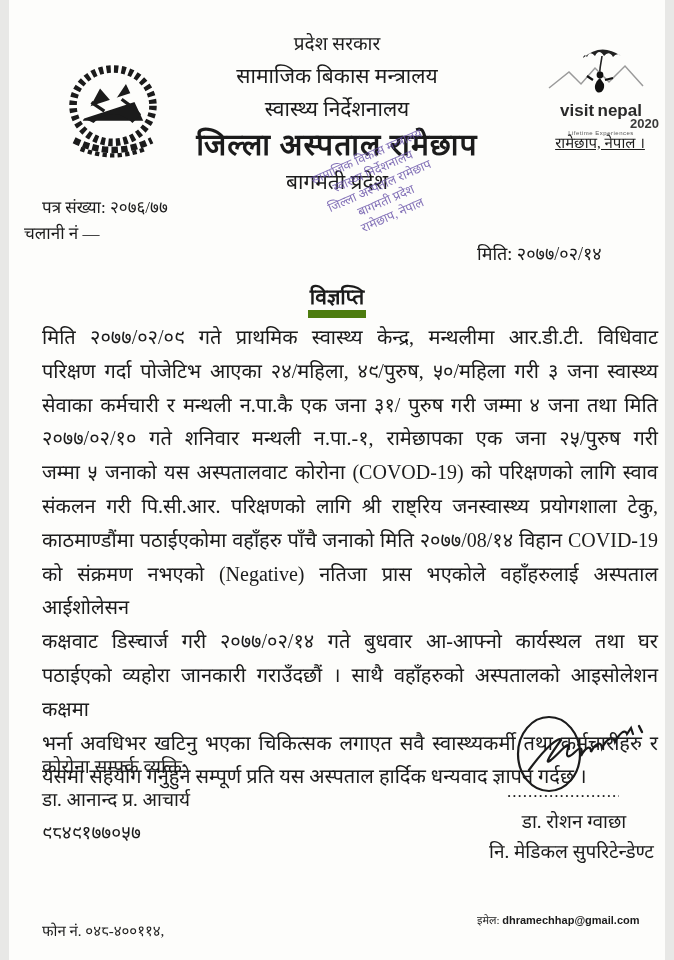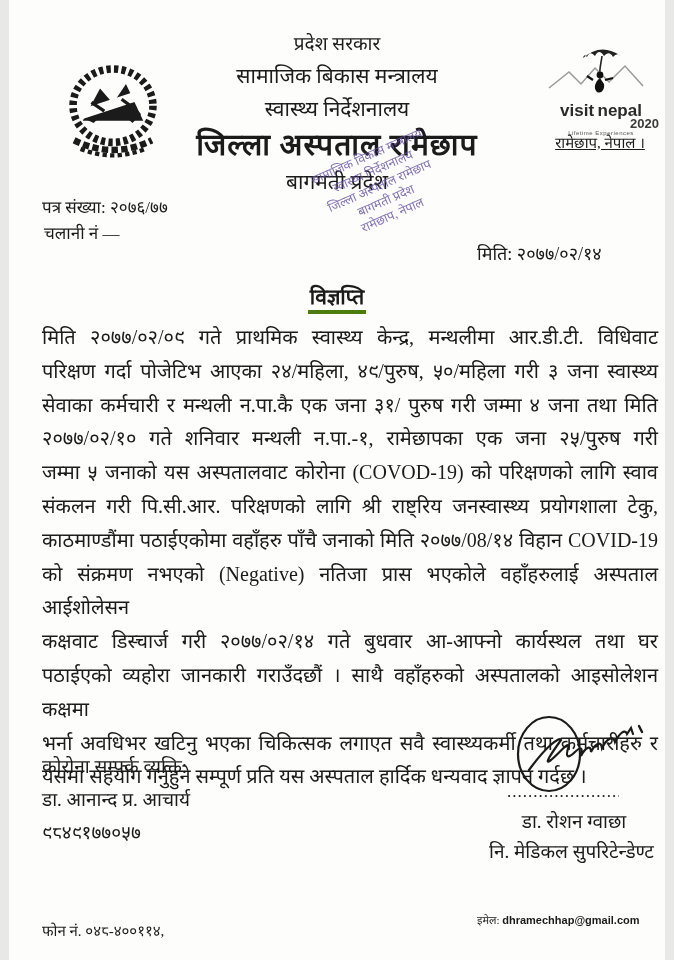--- a/index.html
+++ b/index.html
@@ -28,37 +28,37 @@
   #vn-logo .vn-words{font-family:"Liberation Sans","DejaVu Sans",sans-serif;font-weight:bold;
       font-size:17px;color:#2a2a2a;letter-spacing:0;line-height:14px;}
   #vn-logo .vn-year{font-family:"Liberation Sans","DejaVu Sans",sans-serif;font-weight:bold;
       font-size:13px;color:#3a3a3a;line-height:11px;text-align:right;}
   #vn-logo .vn-tag{font-family:"Liberation Sans","DejaVu Sans",sans-serif;
       font-size:6px;color:#555;letter-spacing:.5px;line-height:8px;}
   .location-line{left:516px;top:132px;width:150px;text-align:center;font-size:15px;text-decoration:underline;}
 
   
   .letter-no{left:33px;top:188px;font-size:17px;margin-top:7px;}
-  .dispatch-no{left:35px;top:221px;font-size:17px;}
+  .dispatch-no{left:15px;top:221px;font-size:17px;}
   .letter-date{left:468px;top:241px;font-size:18px;}
 
   
   #stamp{
     left:258px;top:146px;width:225px;
     transform:rotate(-24deg);
     text-align:center;
     color:rgba(104,82,168,.82);
     font-size:12.5px;line-height:16px;
     pointer-events:none;
   }
   #stamp div{white-space:nowrap;}
 
   
   .notice-title{top:282px;font-size:21px;font-weight:bold;}
-  .notice-title span{border-bottom:4px solid #4d7c0f;padding:0 2px 1px;}
+  .notice-title span{border-bottom:8px solid #4d7c0f;padding:0 2px 1px;}
   #body{left:33px;top:321px;width:616px;font-size:20px;}
   #body .bl{line-height:33.8px;text-align:justify;text-align-last:justify;white-space:normal;}
   #body .bl.last{text-align:right;text-align-last:left;}
 
   
   #contact{left:33px;top:750px;font-size:19px;line-height:33px;}
 
   
   #sig-svg{left:496px;top:712px;}
   .sig-dots{left:498px;top:782px;width:112px;font-size:17px;letter-spacing:1px;overflow:hidden;white-space:nowrap;}

